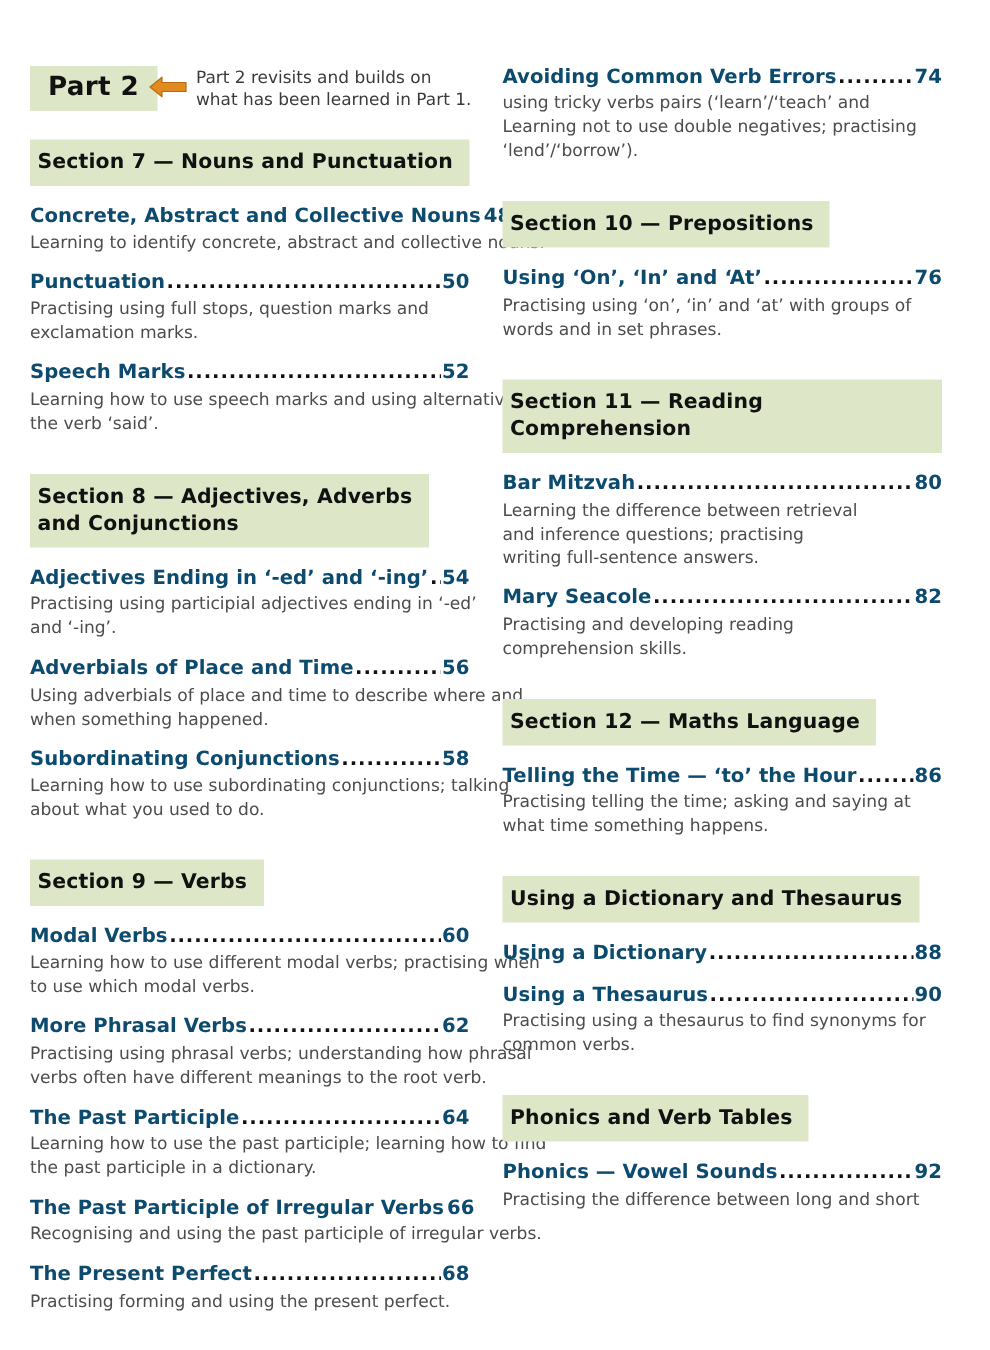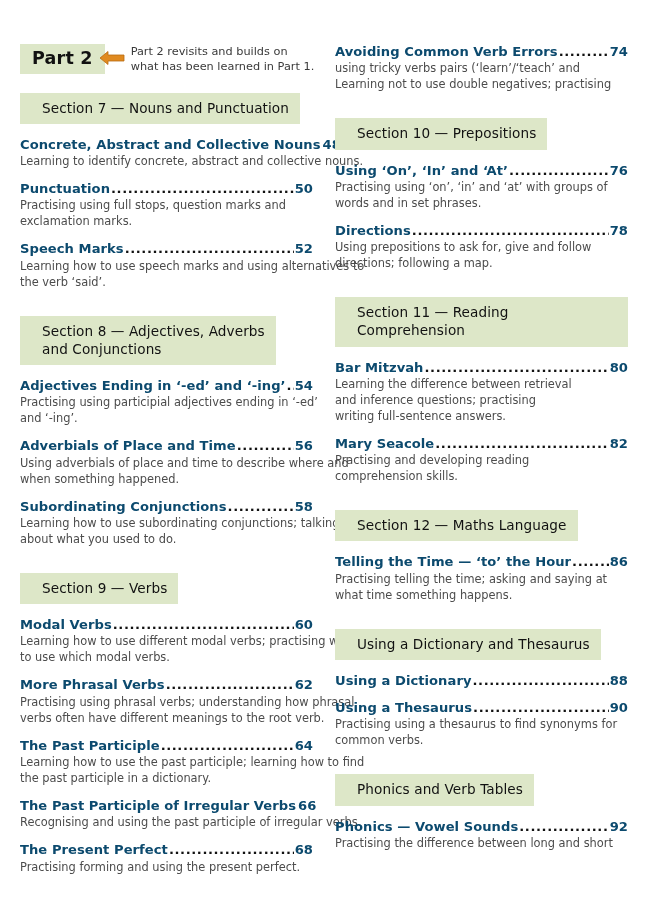--- a/index.html
+++ b/index.html
@@ -60,23 +60,23 @@
     font-size: 11.3px;
     line-height: 1.35;
     color: #3a3a3a;
     max-width: 180px;
   }
   .part-note div { white-space: nowrap; }
 
   
   .section-bar {
     background: #dde7c8;
-    padding: 6px 11px 7px 22px;
+    padding: 6px 11px 7px 5px;
     font-size: 13.6px;
-    font-weight: 400;
+    font-weight: 700;
     color: #111;
     line-height: 1.34;
     display: inline-block;
     align-self: flex-start;
     margin-top: 14px;
     margin-bottom: 13px;
     letter-spacing: 0.1px;
   }
   .section-bar.first { margin-top: 0; }
 
@@ -254,40 +254,31 @@
   <div class="column">
     <div><div class="entry">
           <div class="entry-title-row">
             <span class="entry-title">Avoiding Common Verb Errors</span>
             <span class="leader"></span>
             <span class="entry-page">74</span>
           </div>
           <div class="entry-desc">
             <div>using tricky verbs pairs (‘learn’/‘teach’ and</div>
             <div>Learning not to use double negatives; practising</div>
+            <div>‘lend’/‘borrow’).</div>
           </div>
         </div><div class="section-bar"><div>Section 10 — Prepositions</div></div><div class="entry">
           <div class="entry-title-row">
             <span class="entry-title">Using ‘On’, ‘In’ and ‘At’</span>
             <span class="leader"></span>
             <span class="entry-page">76</span>
           </div>
           <div class="entry-desc">
             <div>Practising using ‘on’, ‘in’ and ‘at’ with groups of</div>
             <div>words and in set phrases.</div>
-          </div>
-        </div><div class="entry">
-          <div class="entry-title-row">
-            <span class="entry-title">Directions</span>
-            <span class="leader"></span>
-            <span class="entry-page">78</span>
-          </div>
-          <div class="entry-desc">
-            <div>Using prepositions to ask for, give and follow</div>
-            <div>directions; following a map.</div>
           </div>
         </div><div class="section-bar"><div>Section 11 — Reading Comprehension</div></div><div class="entry">
           <div class="entry-title-row">
             <span class="entry-title">Bar Mitzvah</span>
             <span class="leader"></span>
             <span class="entry-page">80</span>
           </div>
           <div class="entry-desc">
             <div>Learning the difference between retrieval</div>
             <div>and inference questions; practising</div>

